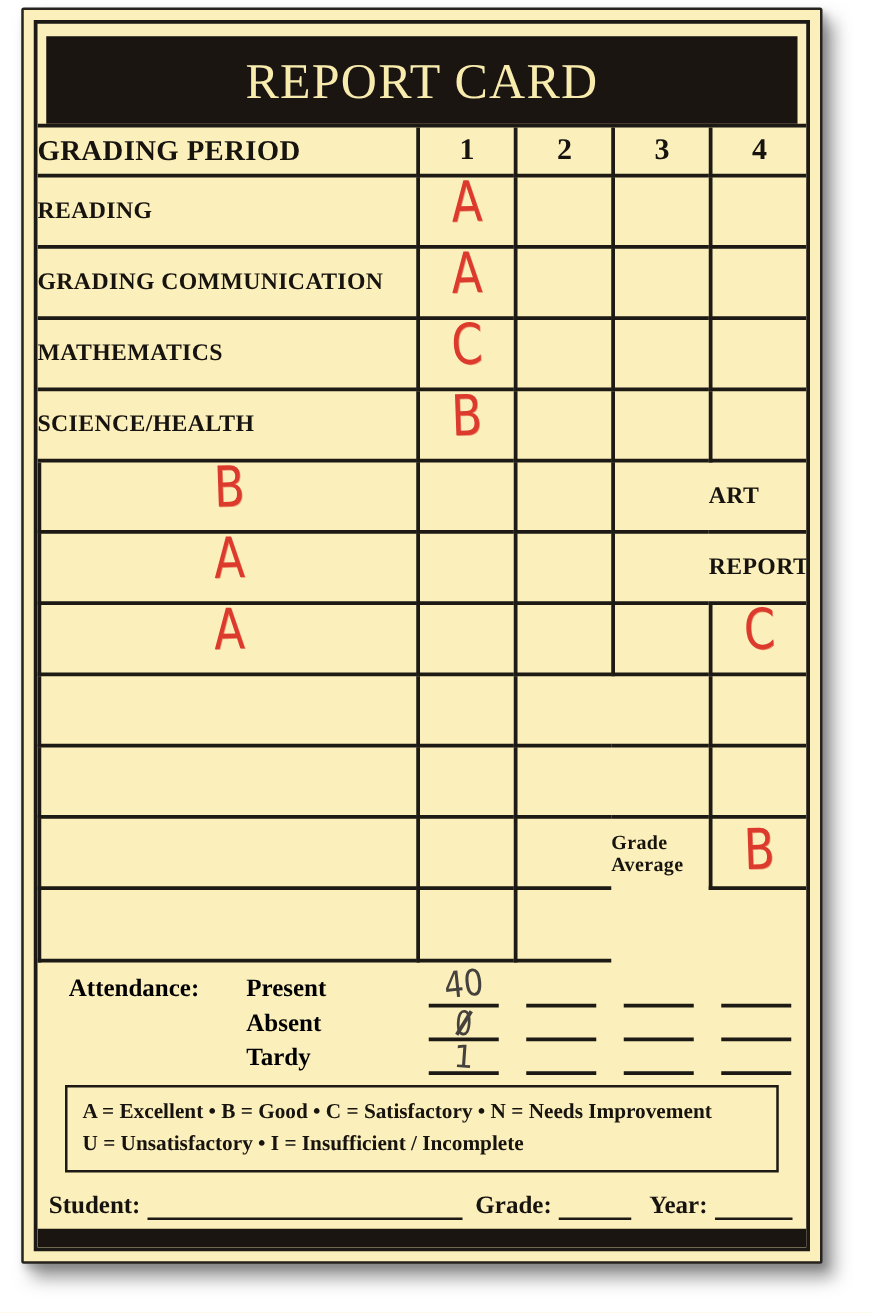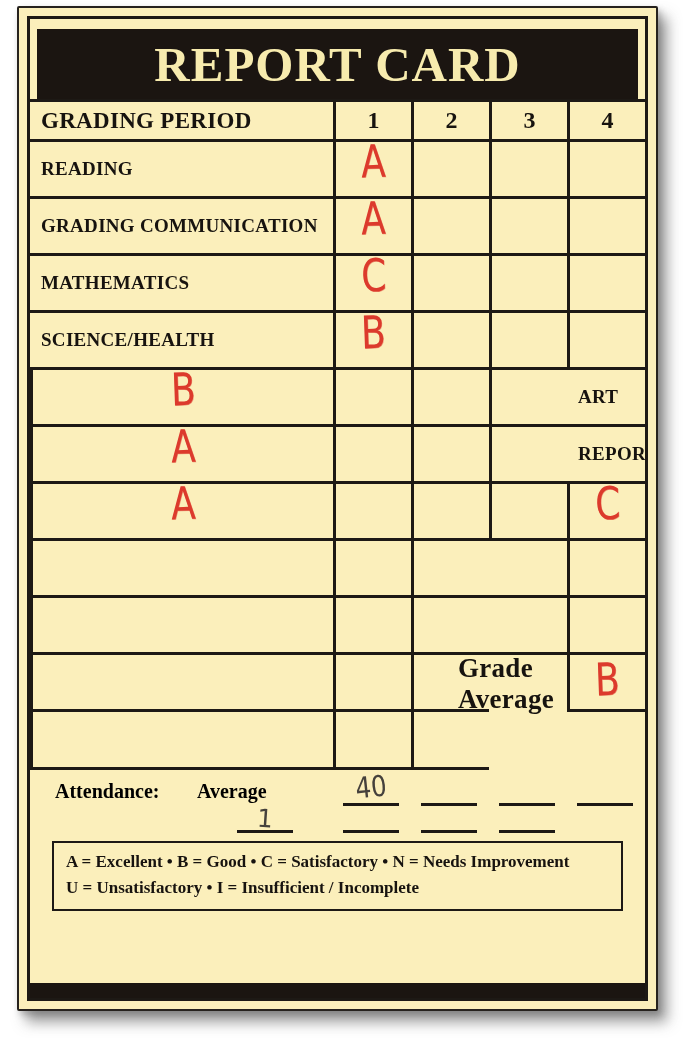--- a/index.html
+++ b/index.html
@@ -19,31 +19,31 @@
     border:2px solid #26221e;border-radius:2px;
     box-shadow:9px 11px 14px rgba(75,75,75,.55),3px 4px 6px rgba(75,75,75,.30);
   }
   .frame{
     position:absolute;inset:8px;border:3px solid var(--line);
     display:flex;flex-direction:column;overflow:hidden;
   }
   
   .banner{margin:10px 7px 0;height:70px;background:var(--banner-bg);
     display:flex;align-items:center;justify-content:center;}
-  .banner-title{font-weight:bold;font-size:49px;letter-spacing:1px;color:var(--title-text);}
+  .banner-title{font-weight:normal;font-size:40px;letter-spacing:1px;color:var(--title-text);}
   
   .gtable{display:grid;grid-template-columns:1fr 78px 78px 78px 78px;
     grid-template-rows:40px repeat(10,57px) 58px;border-top:3px solid var(--line);}
   .cell{border-bottom:3px solid var(--line);position:relative;}
   .pcell{border-left:3px solid var(--line);display:flex;justify-content:center;align-items:flex-start;overflow:visible;}
-  .subject-cell{display:flex;align-items:center;padding-left:11px;
+  .subject-cell{display:flex;align-items:center;
     font-weight:bold;font-size:19px;letter-spacing:.3px;color:#17130f;}
   .hdr-label{font-size:23px;}
   .hdr-num{align-items:center;font-weight:bold;font-size:24px;color:#17130f;}
-  .ga-cell{border-bottom:none;justify-content:flex-end;padding-right:13px;font-size:27px;}
+  .ga-cell{border-bottom:none;justify-content:flex-end;padding-right:13px;font-size:16px;}
   .grade{font-family:"DejaVu Sans",sans-serif;color:var(--grade-red);
     font-size:45px;line-height:58px;margin-top:-9px;
     transform:rotate(-2deg) scaleX(.8);
     text-shadow:.6px .6px 0 rgba(220,58,44,.5);}
   .ga-grade{margin-top:-4px;}
   
   .attendance{margin-top:6px;}
   .att-row{display:grid;grid-template-columns:167px 135px 78px 78px 78px 78px;
     align-items:flex-end;height:27px;}
   .att-row.first{height:30px;}
@@ -238,21 +238,21 @@
           <span class="grade ga-grade"></span>
         </div>
       <div class="cell pcell">
           <span class="grade ga-grade"></span>
         </div>
     </div>
 
     <div class="attendance">
       <div class="att-row first">
         <div class="att-title">Attendance:</div>
-        <div class="att-label">Average</div>
+        <div class="att-label">Present</div>
         <div class="slot">
             <div class="uline">
               <span class="hand hand-40">40</span>
             </div>
           </div>
         <div class="slot">
             <div class="uline">
               <span class="hand"></span>
             </div>
           </div>
@@ -262,20 +262,46 @@
             </div>
           </div>
         <div class="slot">
             <div class="uline">
               <span class="hand"></span>
             </div>
           </div>
       </div>
       <div class="att-row">
         <div></div>
+        <div class="att-label">Absent</div>
+        <div class="slot">
+            <div class="uline">
+              <span class="hand hand-0">0</span>
+              <span class="slash"></span>
+            </div>
+          </div>
+        <div class="slot">
+            <div class="uline">
+              <span class="hand"></span>
+            </div>
+          </div>
+        <div class="slot">
+            <div class="uline">
+              <span class="hand"></span>
+            </div>
+          </div>
+        <div class="slot">
+            <div class="uline">
+              <span class="hand"></span>
+            </div>
+          </div>
+      </div>
+      <div class="att-row">
+        <div></div>
+        <div class="att-label">Tardy</div>
         <div class="slot">
             <div class="uline">
               <span class="hand hand-1">1</span>
             </div>
           </div>
         <div class="slot">
             <div class="uline">
               <span class="hand"></span>
             </div>
           </div>
@@ -290,16 +316,24 @@
             </div>
           </div>
       </div>
     </div>
 
     <div class="legend">
       <div>A = Excellent • B = Good • C = Satisfactory • N = Needs Improvement</div>
       <div>U = Unsatisfactory • I = Insufficient / Incomplete</div>
     </div>
 
+    <div class="student-row">
+      <span>Student:</span>
+      <span class="fill-line l-student"></span>
+      <span>Grade:</span>
+      <span class="fill-line l-grade"></span>
+      <span>Year:</span>
+      <span class="fill-line l-year"></span>
+    </div>
 
     <div class="bottom-bar"></div>
   </div>
 </div>
 
 </body></html>

